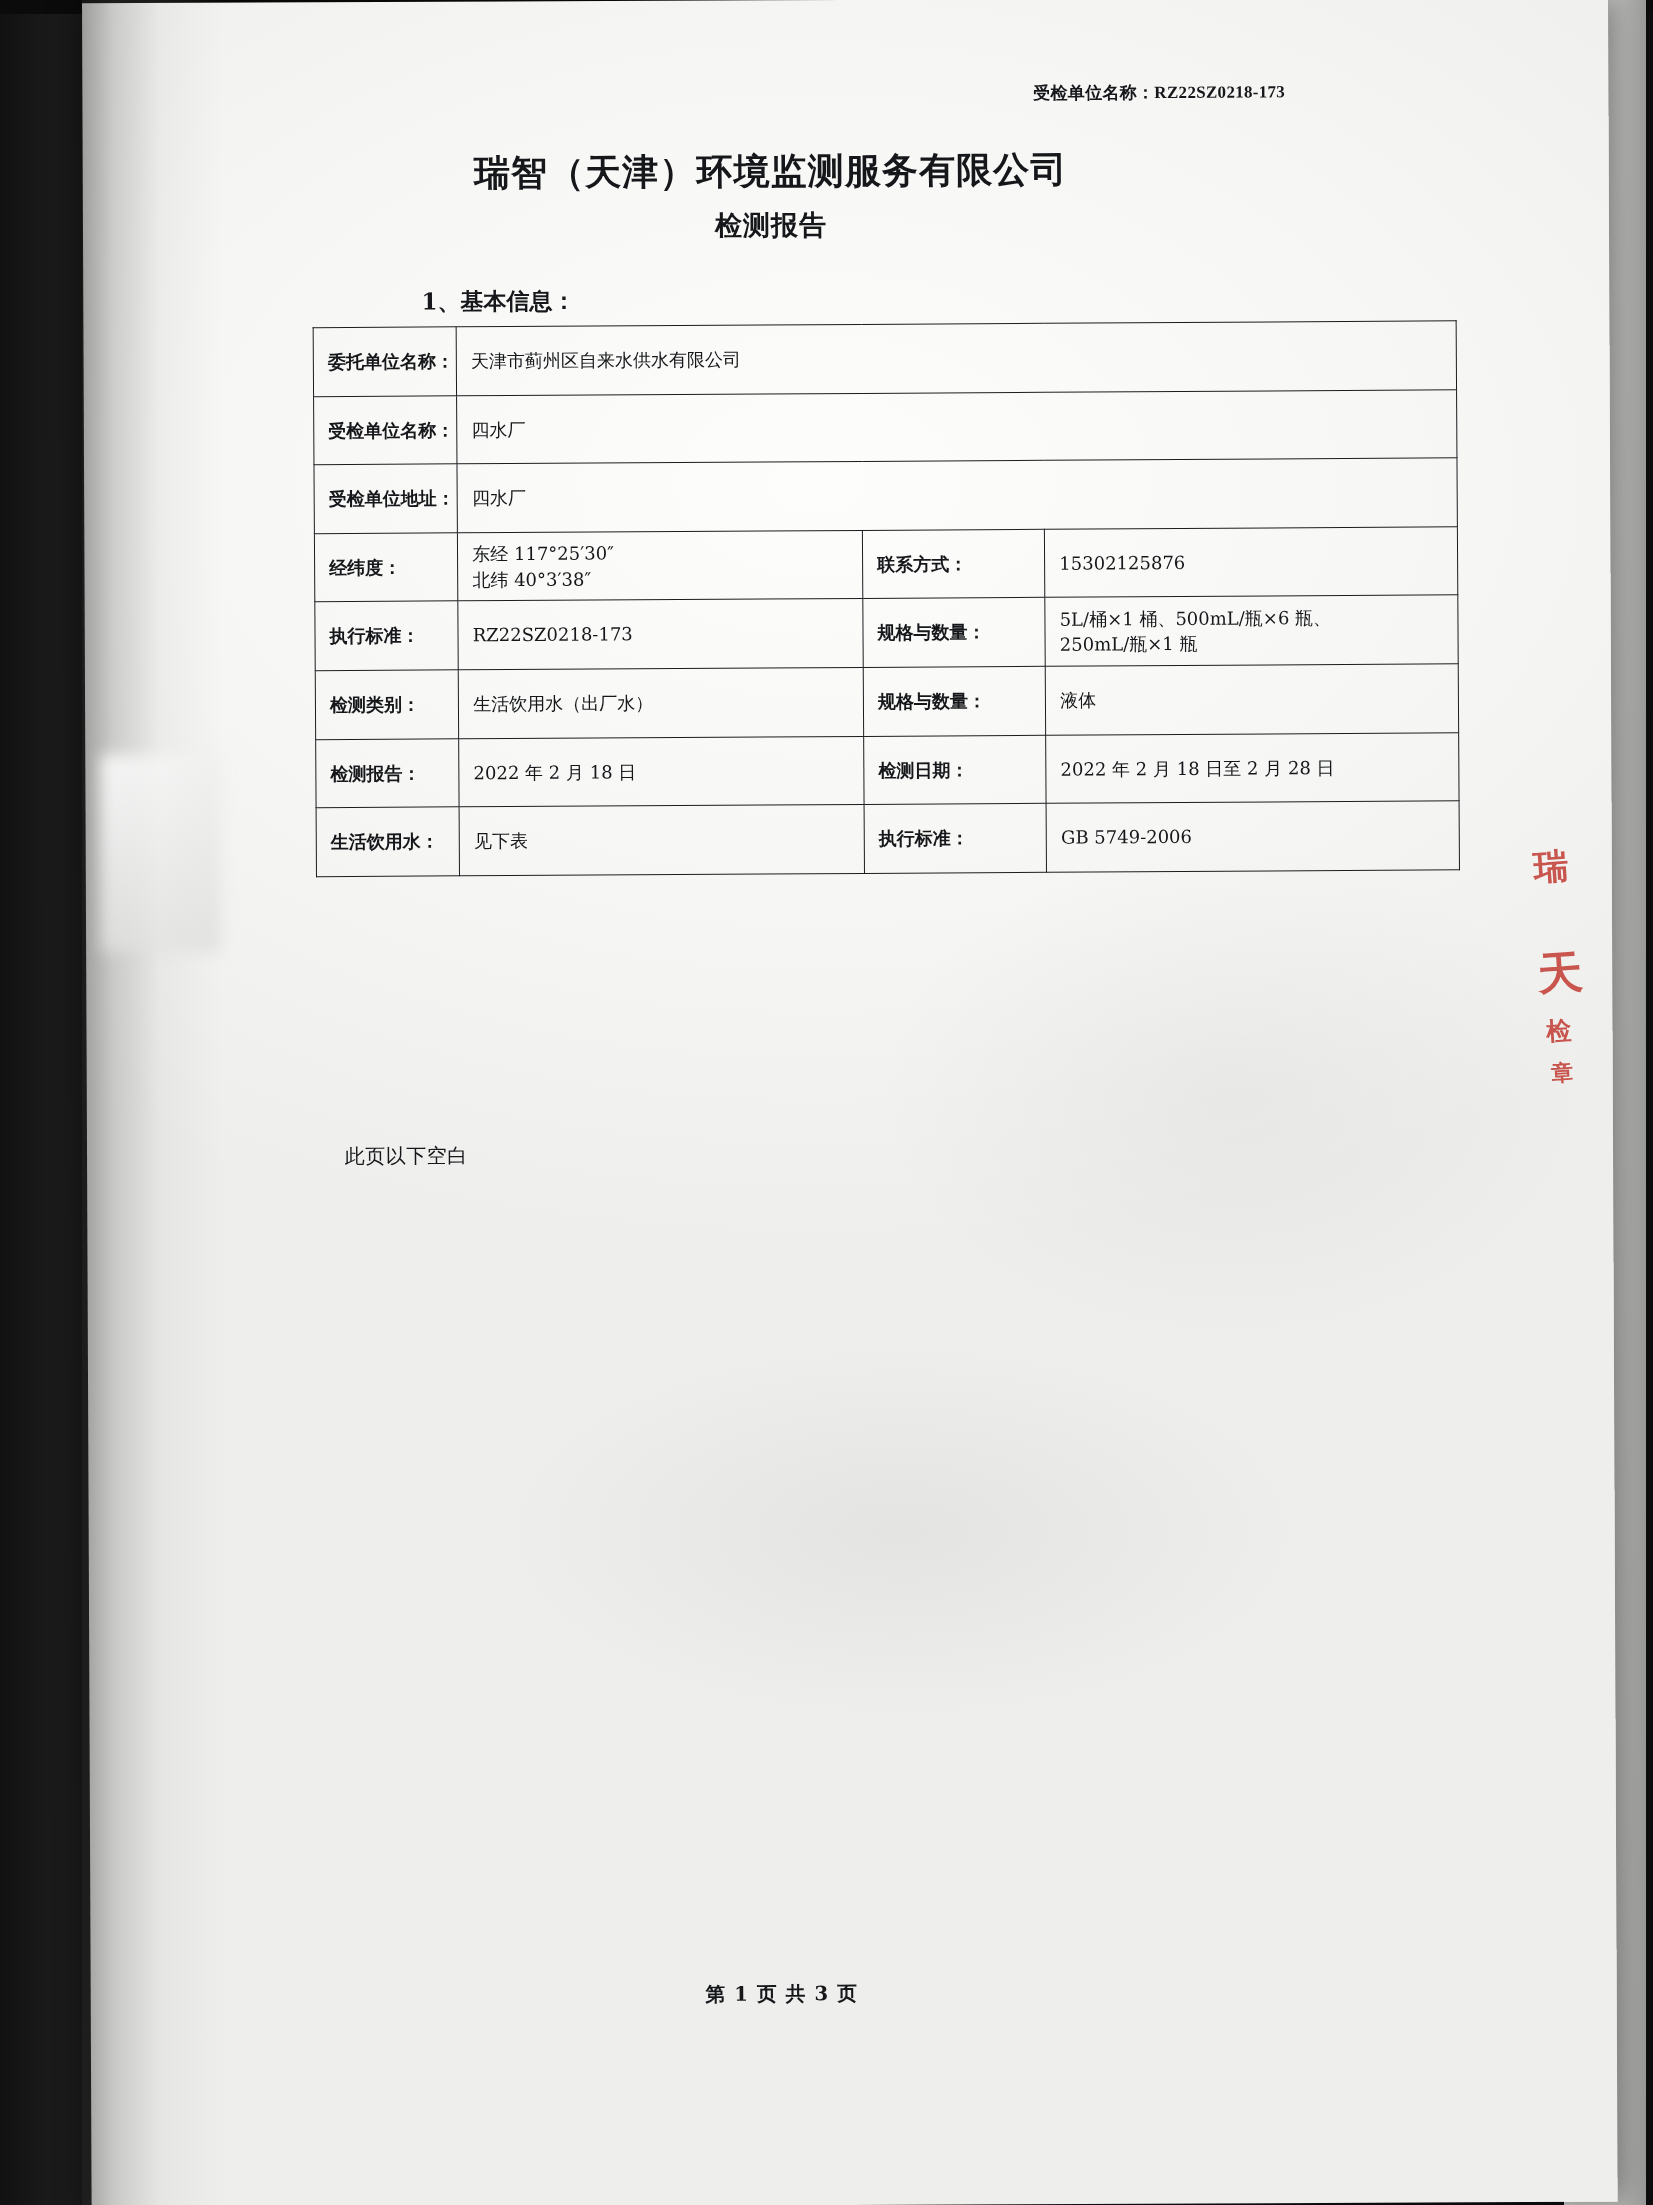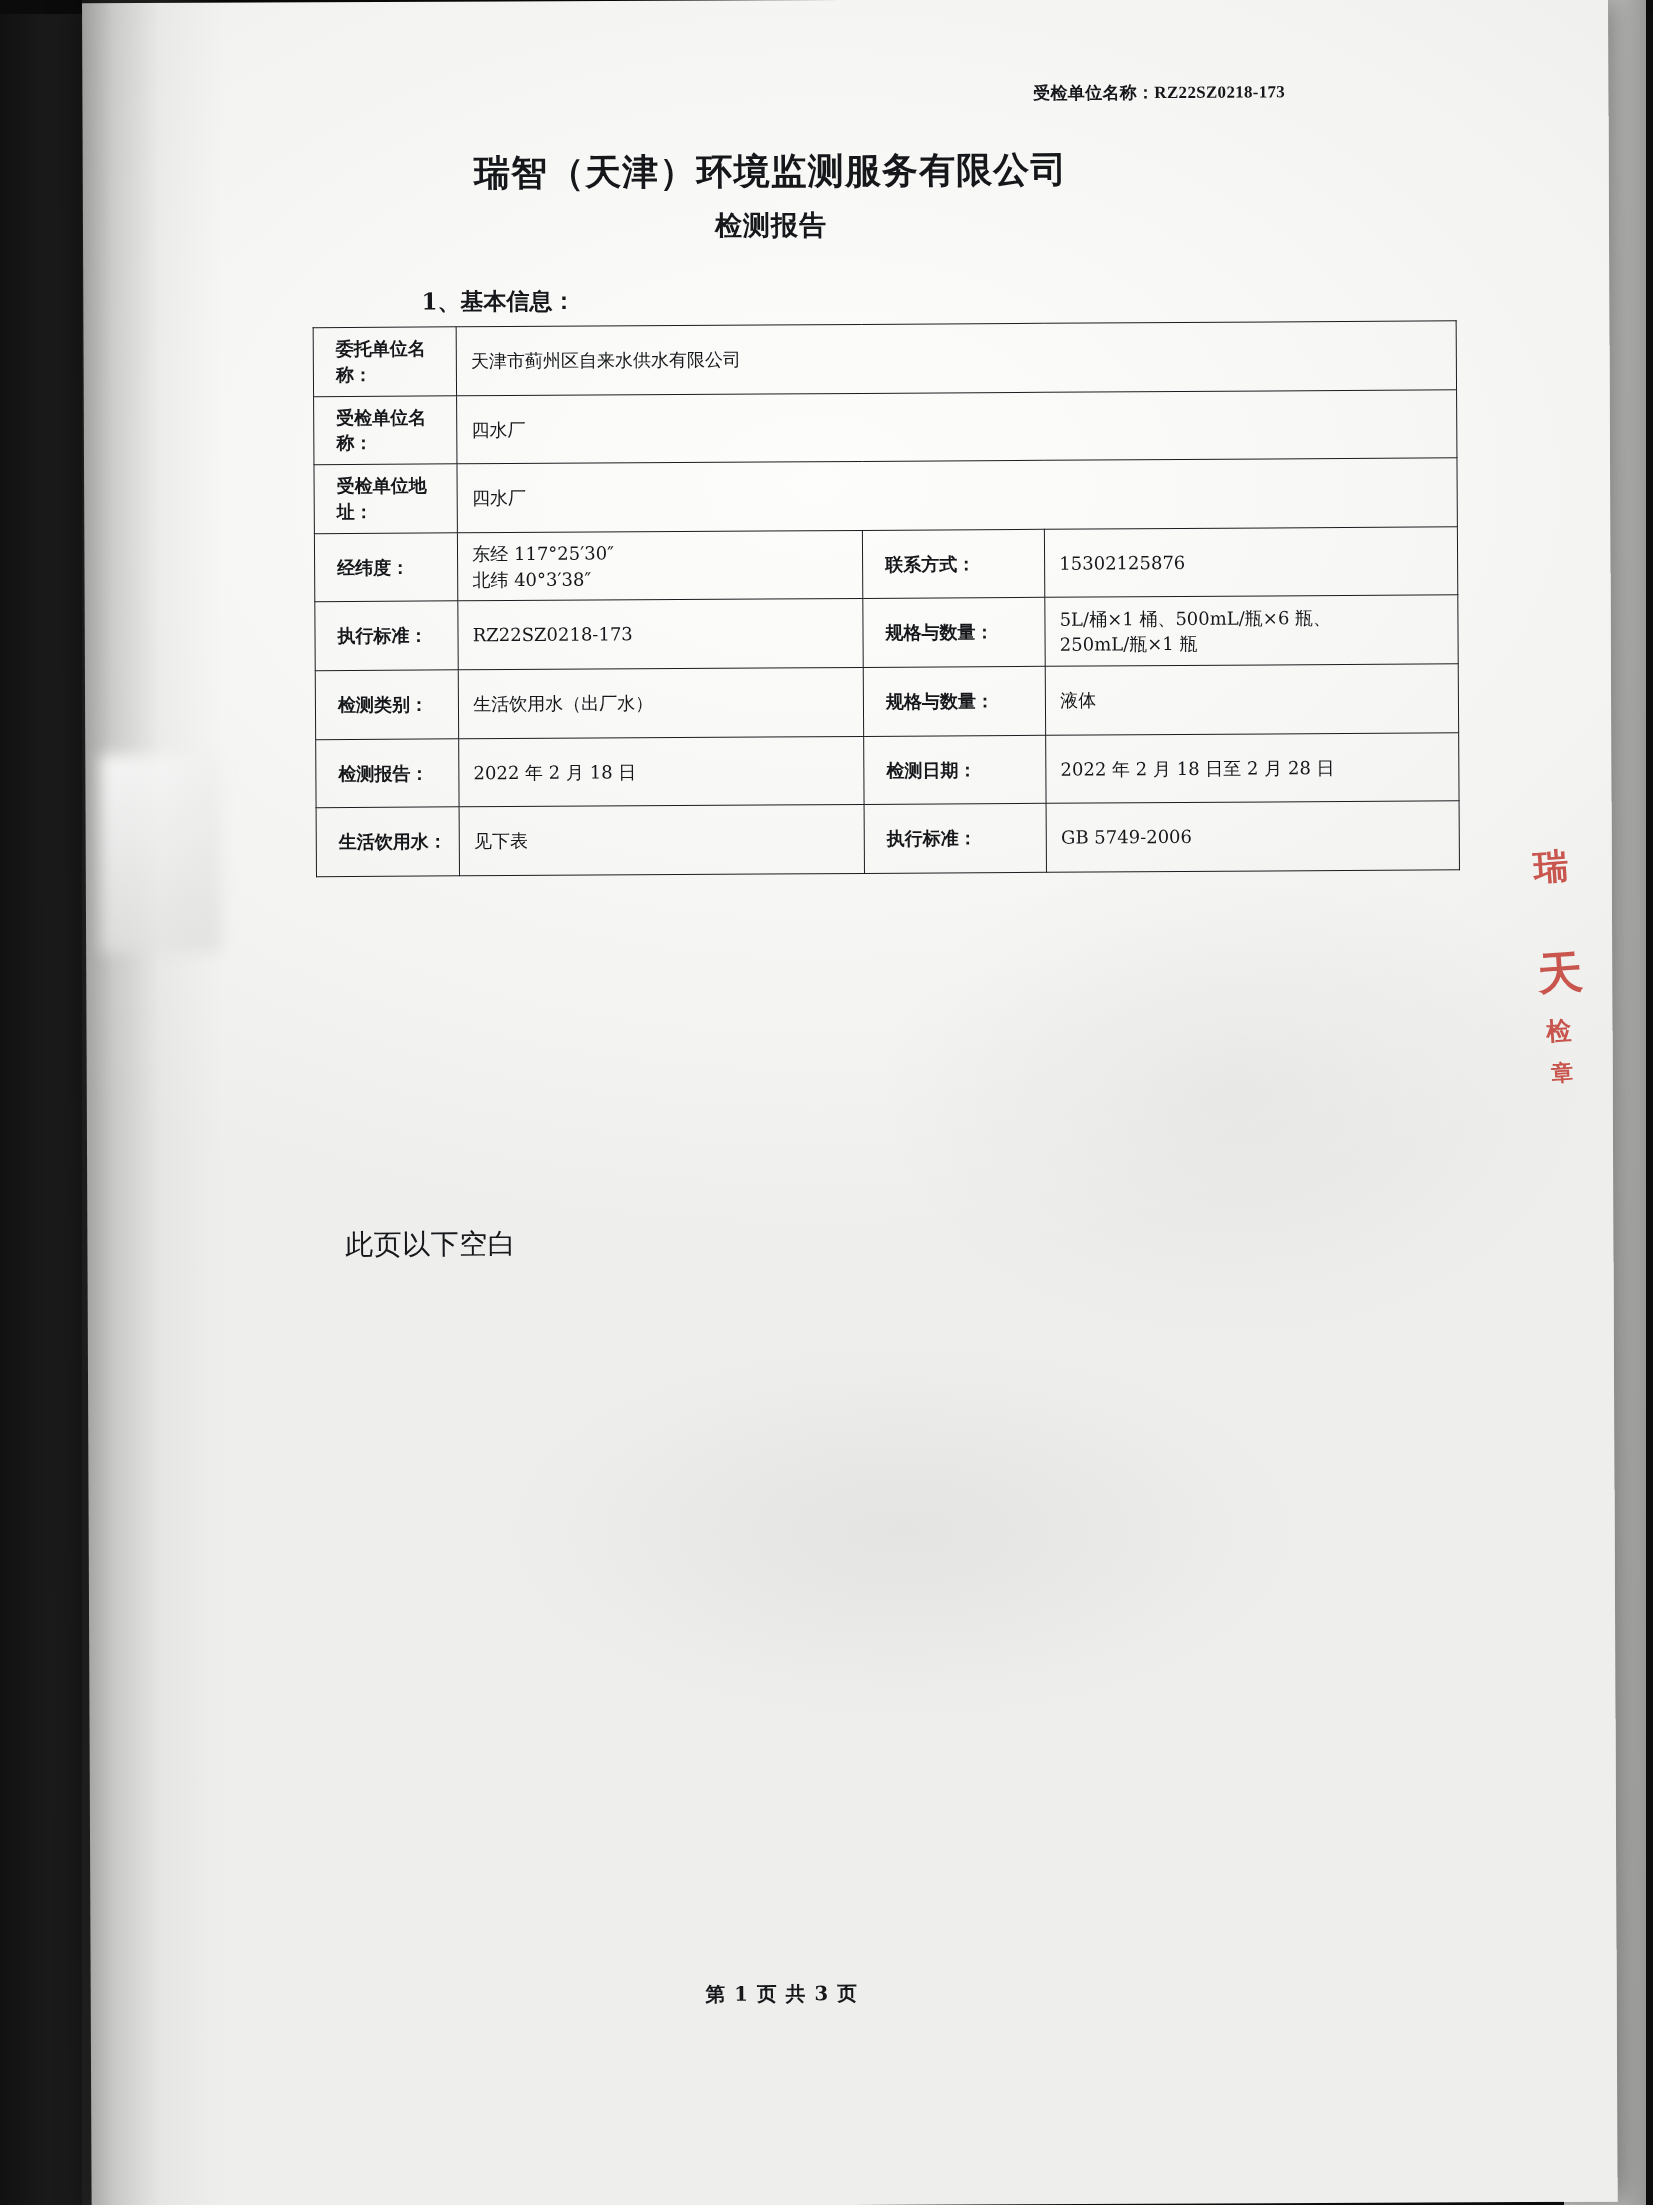--- a/index.html
+++ b/index.html
@@ -159,40 +159,40 @@
     border: 1.1px solid #1b1d20;
     height: 61px;
     padding: 3.3px 0 3.3px 14.2px;
     font-size: 18px;
     vertical-align: middle;
     line-height: 1.42;
   }
   .info-table td.lbl {
     font-weight: 700;
     font-family: "DejaVu Serif", serif;
-    padding-left: 22px;
+    padding-left: 14px;
     font-size: 18px;
   }
   .info-table td.val {
     font-family: "DejaVu Serif", serif;
     font-weight: 400;
     font-size: 18px;
   }
   .col-a { width: 143px; }
   .col-b { width: 405px; }
   .col-c { width: 182px; }
   .col-d { width: 413px; }
 
   .two-line { line-height: 1.5; }
 
   .blank-note {
     position: absolute;
     left: 257px;
-    top: 1223px;
-    font-size: 28px;
+    top: 1140px;
+    font-size: 20px;
     font-weight: 400;
     font-family: "DejaVu Serif", serif;
     letter-spacing: 0.5px;
   }
 
   .footer-page {
     position: absolute;
     left: 0;
     top: 1980px;
     width: 1378px;

